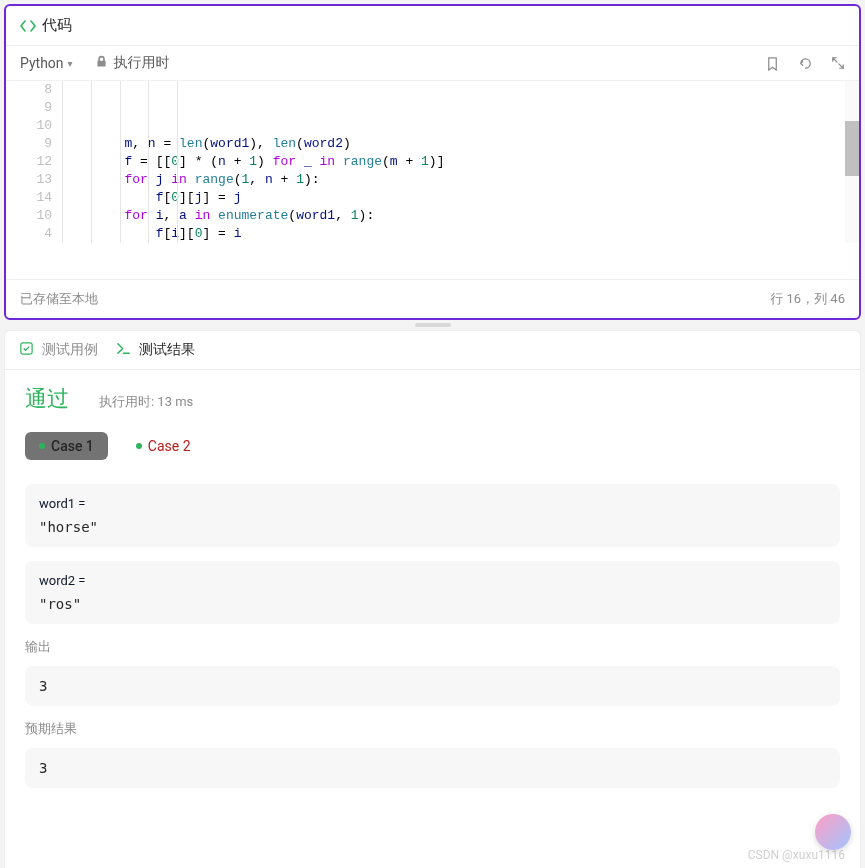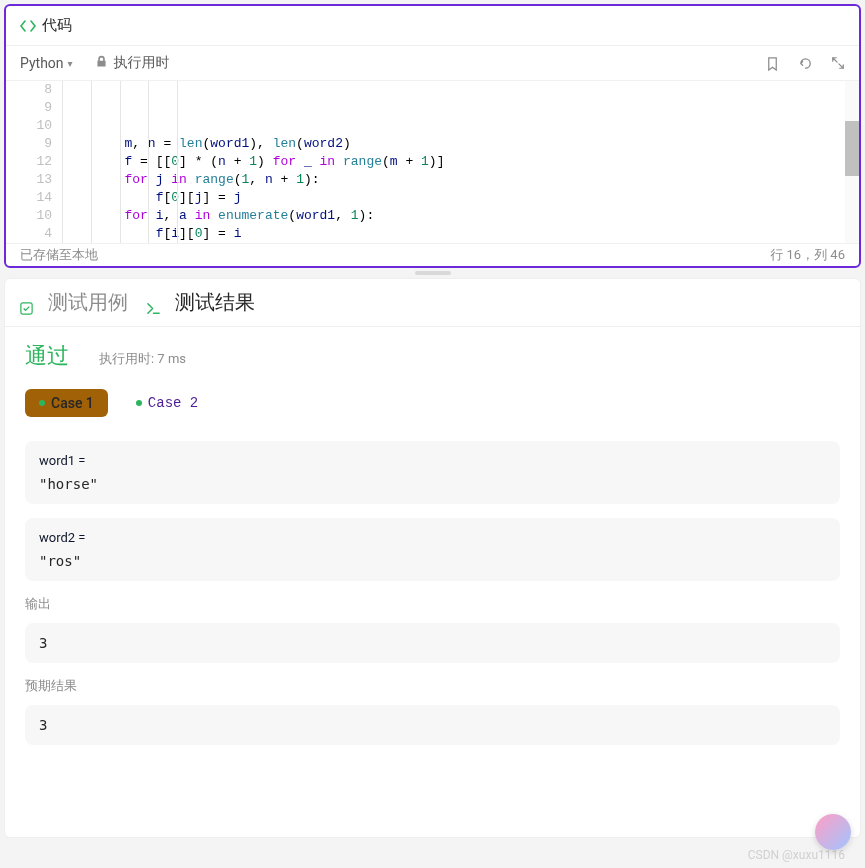--- a/index.html
+++ b/index.html
@@ -29,46 +29,46 @@
 .fn { color: #267f99; }
 .id { color: #001080; }
 .op { color: #000; }
 
 .indent-guides { position: absolute; top: 0; left: 0; height: 100%; pointer-events: none; }
 .indent-guides .g { position: absolute; top: 0; bottom: 0; width: 1px; background: #e5e5e5; }
 
 .mini-scroll { position: absolute; right: 0; top: 0; width: 14px; height: 100%; background: #fafafa; }
 .mini-scroll .thumb { position: absolute; right: 0; width: 14px; background: #c0c0c0; }
 
-.status-bar { display: flex; padding: 2px 14px; color: #8c8c8c; font-size: 13px; border-top: 1px solid #f0f0f0; }
+.status-bar { display: flex; padding: 10px 14px; color: #8c8c8c; font-size: 13px; border-top: 1px solid #f0f0f0; margin-top: 36px; }
 .status-bar .right { margin-left: auto; }
 
 .divider-handle { height: 10px; display: flex; align-items: center; justify-content: center; cursor: ns-resize; }
 .divider-handle .bar { width: 36px; height: 4px; background: #d9d9d9; border-radius: 2px; }
 
 .results-panel { background: #fff; border: 1px solid #eee; border-radius: 6px; margin: 0 4px 4px 4px; height: 560px; display: flex; flex-direction: column; }
 .tabs-header { display: flex; align-items: center; padding: 10px 14px; border-bottom: 1px solid #eee; gap: 18px; }
-.tab { display: flex; align-items: flex-end; gap: 14px; color: #8c8c8c; cursor: pointer; font-size: 20px; }
+.tab { display: flex; align-items: flex-start; gap: 8px; color: #8c8c8c; cursor: pointer; font-size: 14px; }
 .tab.active { color: #262626; font-weight: 500; }
 .tab .ticon { display: flex; }
 
 .results-body { flex: 1; overflow-y: auto; padding: 14px 20px 20px 20px; position: relative; }
 .results-body::-webkit-scrollbar { width: 12px; }
 .results-body::-webkit-scrollbar-thumb { background: #bfbfbf; border-radius: 6px; }
 .results-body::-webkit-scrollbar-track { background: #f5f5f5; }
 
 .pass-row { display: flex; align-items: baseline; gap: 30px; margin-bottom: 18px; }
 .pass-label { color: #2db55d; font-size: 22px; font-weight: 500; }
 .runtime { color: #8c8c8c; font-size: 13px; }
 
 .case-pills { display: flex; gap: 14px; margin-bottom: 24px; }
 .case-pill { display: flex; align-items: center; gap: 6px; padding: 6px 14px; border-radius: 6px; cursor: pointer; font-size: 14px; }
-.case-pill.active { background: #a16207; font-weight: 500; }
+.case-pill.active { background: #737373; font-weight: 500; }
 .case-pill .dot { width: 6px; height: 6px; border-radius: 50%; background: #2db55d; }
-.case-pill.inactive { color: #4c1d95; font-family: Liberation Mono, monospace; }
+.case-pill.inactive { color: #b91c1c; }
 
 .section-label { color: #8c8c8c; font-size: 13px; margin-bottom: 10px; margin-top: 6px; }
 .io-box { background: #f7f7f7; border-radius: 8px; padding: 12px 14px; margin-bottom: 14px; }
 .io-box .field-label { color: #0f172a; font-size: 13px; margin-bottom: 8px; }
 .io-box .field-value { font-family: Consolas, Monaco, monospace; font-size: 14px; color: #262626; }
 .io-box.single .field-value { margin-bottom: 0; }
 
 .watermark { position: absolute; right: 20px; bottom: 6px; color: #d0d0d0; font-size: 12px; pointer-events: none; text-align: center; }
 .fab { position: absolute; right: 14px; bottom: 18px; width: 36px; height: 36px; border-radius: 50%; background: linear-gradient(135deg,#ff9ec4,#a0c4ff); box-shadow: 0 2px 6px rgba(0,0,0,0.15); cursor: pointer; }
 </style>
@@ -161,21 +161,21 @@
             <path d="M2 3l5 5-5 5M8 13h6" stroke="#2db55d" stroke-width="1.6" fill="none" stroke-linecap="round" stroke-linejoin="round"></path>
           </svg>
       </span>
       <span>测试结果</span>
     </div>
   </div>
 
   <div class="results-body">
     <div class="pass-row">
       <span class="pass-label">通过</span>
-      <span class="runtime">执行用时: 7 ms</span>
+      <span class="runtime">执行用时: 13 ms</span>
     </div>
 
     <div class="case-pills" id="case-pills">
         <div class="case-pill active">
           <span class="dot"></span>
           <span>Case 1</span>
         </div>
         <div class="case-pill inactive">
           <span class="dot"></span>
           <span>Case 2</span>

